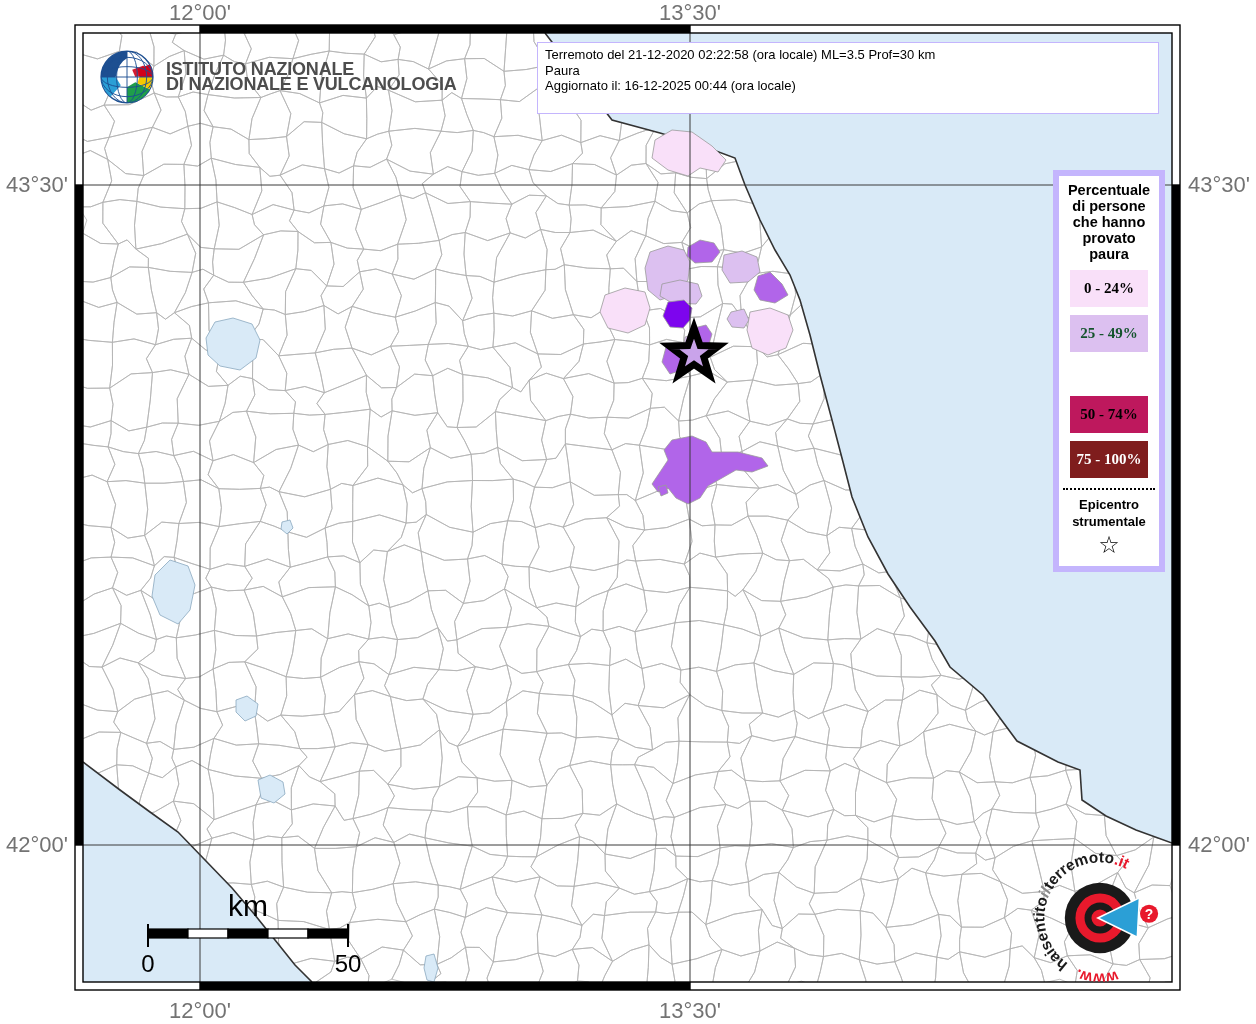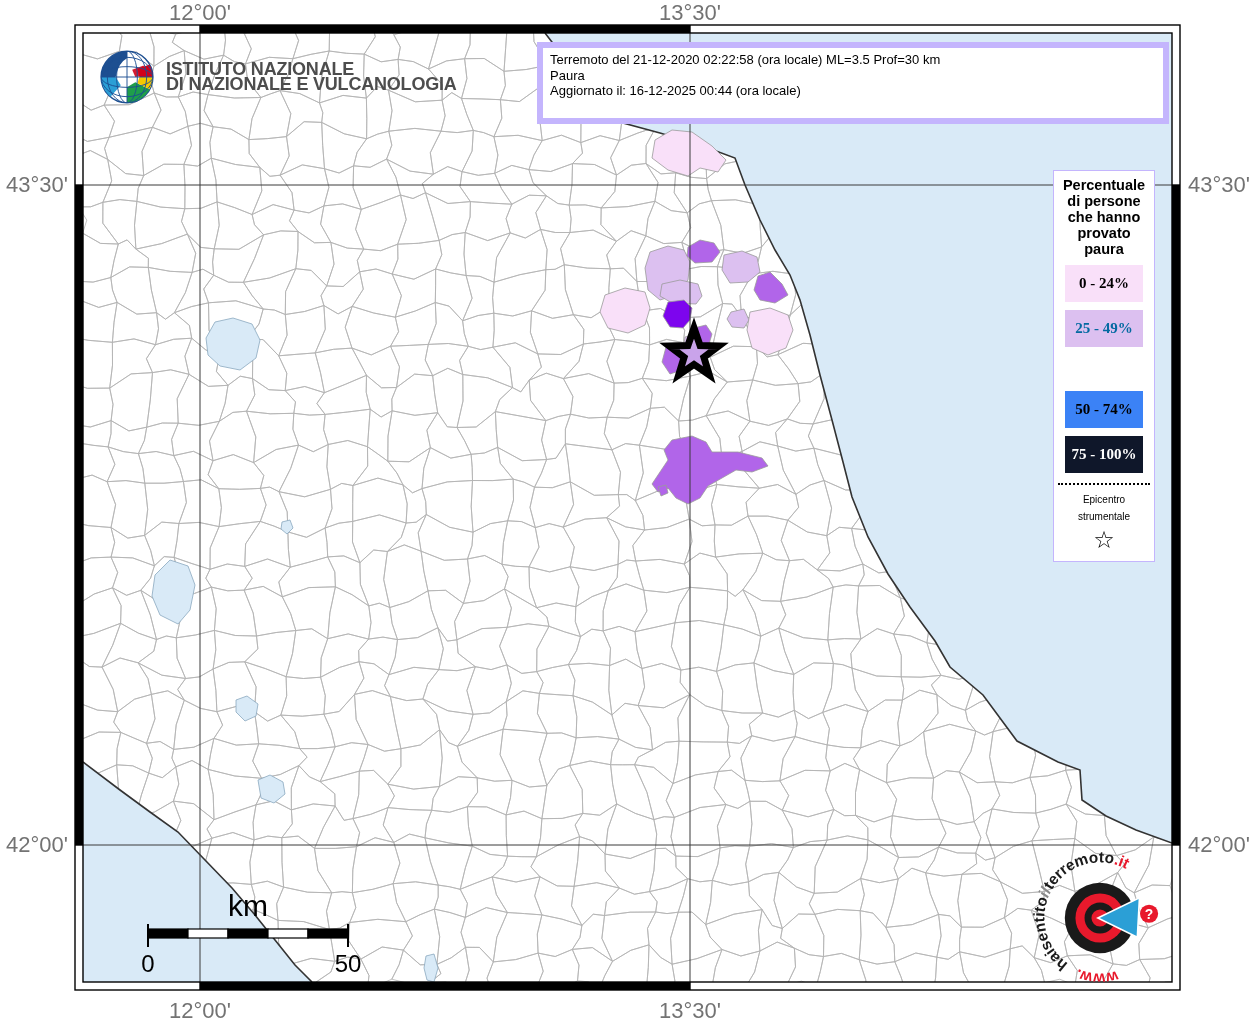--- a/index.html
+++ b/index.html
@@ -7,32 +7,32 @@
        font-family:"Liberation Sans",sans-serif;color:#000;}
   #stage{position:absolute;left:0;top:0;width:1256px;height:1024px;}
   svg text{font-family:"Liberation Sans",sans-serif;}
 
   .axis-label{position:absolute;font-size:22px;color:#737373;white-space:nowrap;}
   .axis-top,.axis-bottom{transform:translateX(-50%);}
   .axis-left{text-align:right;width:66px;transform:translateY(-50%);}
   .axis-right{transform:translateY(-50%);}
 
   #title-box{position:absolute;left:537px;top:42px;width:606px;height:62px;
-    background:#fff;border:6px solid #c4b5fd;padding:4px 7px;
+    background:#fff;border:1px solid #c4b5fd;padding:4px 7px;
     font-size:13px;line-height:15.5px;z-index:5;}
 
   #legend{position:absolute;left:1053px;top:170px;width:100px;
-    background:#fff;border:1px solid #c4b5fd;z-index:5;text-align:center;
+    background:#fff;border:6px solid #c4b5fd;z-index:5;text-align:center;
     padding-bottom:8px;}
   #legend .legend-title{font-weight:bold;font-size:14.5px;line-height:16px;
     padding-top:6px;white-space:pre-line;}
   .swatch{width:78px;height:37px;margin:8px auto 0 auto;font-weight:bold;
     font-size:15px;line-height:37px;text-align:center;font-family:Liberation Serif, serif;}
   .legend-divider{border-top:2px dotted #000;margin:10px 4px 6px 4px;}
-  .epicenter-title{font-weight:normal;font-size:10px;line-height:17px;white-space:pre-line;}
+  .epicenter-title{font-weight:bold;font-size:13px;line-height:17px;white-space:pre-line;}
   .epicenter-star{font-size:24px;line-height:26px;margin-top:2px;}
 
   #ingv-logo{position:absolute;left:98px;top:48px;z-index:4;display:flex;align-items:center;}
   #ingv-text{margin-left:10px;font-weight:bold;color:#4d4d4d;
     font-size:18px;line-height:15px;letter-spacing:-0.2px;}
 
   #watermark{position:absolute;left:1020px;top:838px;width:160px;height:160px;z-index:4;}
 </style>
 </head>
 <body>
@@ -1001,23 +1001,23 @@
   </div>
 
   
   <div id="legend">
     <div class="legend-title">Percentuale
 di persone
 che hanno
 provato
 paura</div>
     <div class="swatch" style="background: rgb(249, 224, 249); color: rgb(0, 0, 0);">0 - 24%</div>
-    <div class="swatch" style="background: rgb(220, 192, 240); color: #0369a1;">25 - 49%</div>
-    <div class="swatch" style="background: #3b82f6; color: rgb(0, 0, 0); margin-top: 44px;">50 - 74%</div>
-    <div class="swatch" style="background: #0f172a; color: rgb(255, 255, 255);">75 - 100%</div>
+    <div class="swatch" style="background: rgb(220, 192, 240); color: #14532d;">25 - 49%</div>
+    <div class="swatch" style="background: #be185d; color: rgb(0, 0, 0); margin-top: 44px;">50 - 74%</div>
+    <div class="swatch" style="background: #7f1d1d; color: rgb(255, 255, 255);">75 - 100%</div>
     <div class="legend-divider"></div>
     <div class="epicenter-title">Epicentro
 strumentale</div>
     <div class="epicenter-star">☆</div>
   </div>
 
   
   <svg id="watermark" viewBox="0 0 150 150">
     <defs>
       <path id="wmCircle" d="M45.2,117.6 A52,52 0 1 1 49.0,120.0" fill="none"></path>

